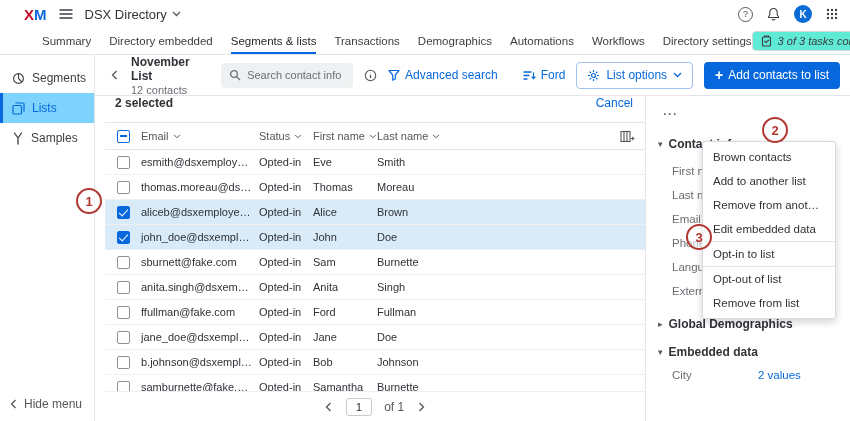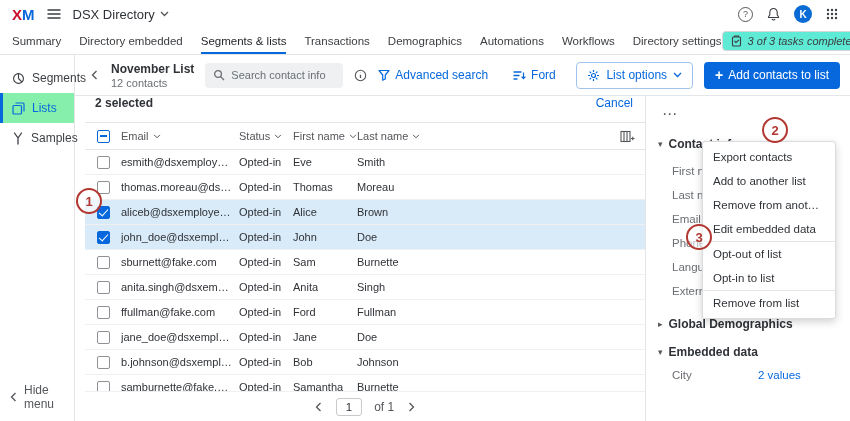--- a/index.html
+++ b/index.html
@@ -1,44 +1,44 @@
 <!DOCTYPE html>
 <html><head>
 <meta charset="utf-8">
 <style>
   * { box-sizing:border-box; margin:0; padding:0; }
   html,body { width:850px; height:421px; }
   body { font-family:"Liberation Sans","DejaVu Sans",sans-serif; font-size:12px; color:#2f3237; background:#fff; overflow:hidden; position:relative; }
   svg { display:block; }
 
   
-  .topbar { height:28px; display:flex; align-items:center; padding:7px 12px; gap:12px; }
+  .topbar { height:28px; display:flex; align-items:center; padding:7px 12px; gap:12px;margin-left:12px; }
   .logo { font-weight:bold; font-size:15px; }
   .logo .x { color:#C8102E; }
   .logo .m { color:#0768DD; }
   .icon-btn { display:flex; align-items:center; justify-content:center; cursor:pointer; color:#3b3e42; }
   .dir-title { font-size:13px; display:flex; align-items:center; gap:5px; cursor:pointer; }
   .topbar-right { margin-left:auto; display:flex; align-items:center; gap:14px; }
   .help-circle { width:15px; height:15px; border:1.2px solid #55575b; border-radius:50%; display:flex; align-items:center; justify-content:center; font-size:9px; color:#55575b; cursor:pointer; }
   .avatar { width:18px; height:18px; border-radius:50%; background:#0B6BD4; color:#fff; font-size:10px; font-weight:bold; display:flex; align-items:center; justify-content:center; cursor:pointer; }
 
   
   .tabbar { height:27px; display:flex; align-items:center; padding:0 12px; border-bottom:1px solid #e3e5e8; }
-  .tabs-wrap { display:flex; align-items:center; gap:18px; height:100%; }
+  .tabs-wrap { display:flex; align-items:center; gap:18px; height:100%;margin-left:30px; }
   .tab { height:100%; display:flex; align-items:center; color:#3b3e42; font-size:11.5px; cursor:pointer; border-bottom:2px solid transparent; padding-top:2px; white-space:nowrap; }
   .tab.active { border-bottom-color:#0768DD; color:#1f2226; }
   .tasks-badge { margin-left:auto; display:flex; align-items:center; gap:6px; border:1px solid #d4d6d9; border-radius:4px; padding:3px 8px; font-size:11px; color:#3b3e42; background:#5eead4; white-space:nowrap;font-style:italic; }
 
   
   .content { display:flex; height:366px; }
 
   
-  .sidebar { width:75px; border-right:1px solid #e3e5e8; padding-top:8px; position:relative; flex-shrink:0; }
+  .sidebar { width:95px; border-right:1px solid #e3e5e8; padding-top:8px; position:relative; flex-shrink:0; }
   .side-item { height:30px; display:flex; align-items:center; gap:7px; padding-left:9px; color:#3b3e42; font-size:12px; cursor:pointer; border-left:3px solid transparent; }
-  .side-item.active { background:#86efac; border-left-color:#0768DD; color:#0768DD; }
+  .side-item.active { background:#7dd3fc; border-left-color:#0768DD; color:#0768DD; }
   .hide-menu { position:absolute; bottom:10px; left:10px; display:flex; align-items:center; gap:7px; color:#55575b; font-size:12px; cursor:pointer; }
 
   
   .main-wrap { flex:1; display:flex; flex-direction:column; min-width:0; }
   .toolbar { height:40px; display:flex; align-items:center; padding:0 10px 0 14px; gap:11px; }
   .back-btn { color:#55575b; cursor:pointer; padding:2px; }
   .list-title .name { font-size:12px; font-weight:bold; }
   .list-title .count { font-size:11px; color:#6b6e73; margin-top:1px; }
   .search-box { display:flex; align-items:center; gap:6px; background:#eef0f2; border-radius:4px; height:25px; padding:0 8px; width:138px; color:#6b6e73; }
   .search-box input { border:none; background:transparent; outline:none; font-size:11px; width:100%; font-family:inherit; color:#2f3237; }
@@ -502,31 +502,31 @@
           <span class="caret">▾</span>
           <span>Embedded data</span>
         </div>
         <div class="city-row">
           <span class="lbl">City</span>
           <span class="val">2 values</span>
         </div>
 
         <div class="dropdown">
 
-            <div class="menu-item"><span>Export contacts</span></div>
+            <div class="menu-item"><span>Brown contacts</span></div>
 
             <div class="menu-item"><span>Add to another list</span></div>
 
             <div class="menu-item"><span>Remove from another list</span></div>
 
             <div class="menu-item divider-after"><span>Edit embedded data</span></div>
 
+            <div class="menu-item divider-after"><span>Opt-in to list</span></div>
+
             <div class="menu-item"><span>Opt-out of list</span></div>
-
-            <div class="menu-item divider-after"><span>Opt-in to list</span></div>
 
             <div class="menu-item"><span>Remove from list</span></div>
           </div>
       </div>
 
     </div>
   </div>
 </div>
 
 <div class="annot annot1">1</div>

